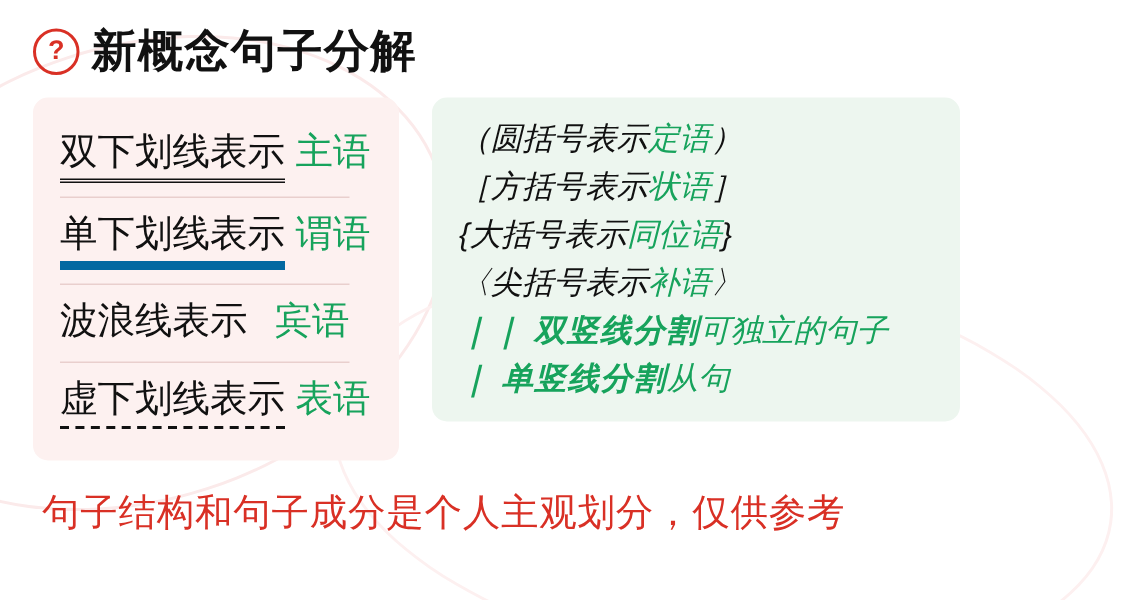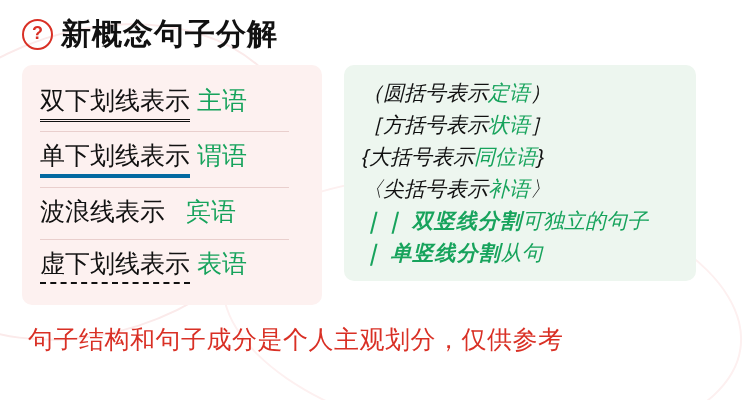--- a/index.html
+++ b/index.html
@@ -74,21 +74,21 @@
   
   .panels {
     display: flex;
     gap: 22px;
     align-items: flex-start;
   }
   .panel-left {
     background: #fdf1f0;
     border-radius: 10px;
     padding: 12px 33px 12px 18px;
-    width: 300px;
+    width: 244px;
     box-sizing: border-box;
   }
   .panel-right {
     background: #edf6ef;
     border-radius: 10px;
     padding: 12px 16px 12px 18px;
     width: 352px;
     box-sizing: border-box;
     font-style: italic;
   }
@@ -106,21 +106,21 @@
     border-top: 1px solid #e9cfcd;
   }
   .marker {
     display: inline-block;
     padding-bottom: 2px;
   }
   .m-double {
     border-bottom: 3px double #111111;
   }
   .m-single {
-    border-bottom: 4px solid #0369a1;
+    border-bottom: 6px solid #0369a1;
   }
   .m-wave {
     text-decoration-style: wavy;
     text-decoration-color: #111111;
     text-underline-offset: 4px;
   }
   .m-dashed {
     border-bottom: 2px dashed #111111;
   }
   .gap {

